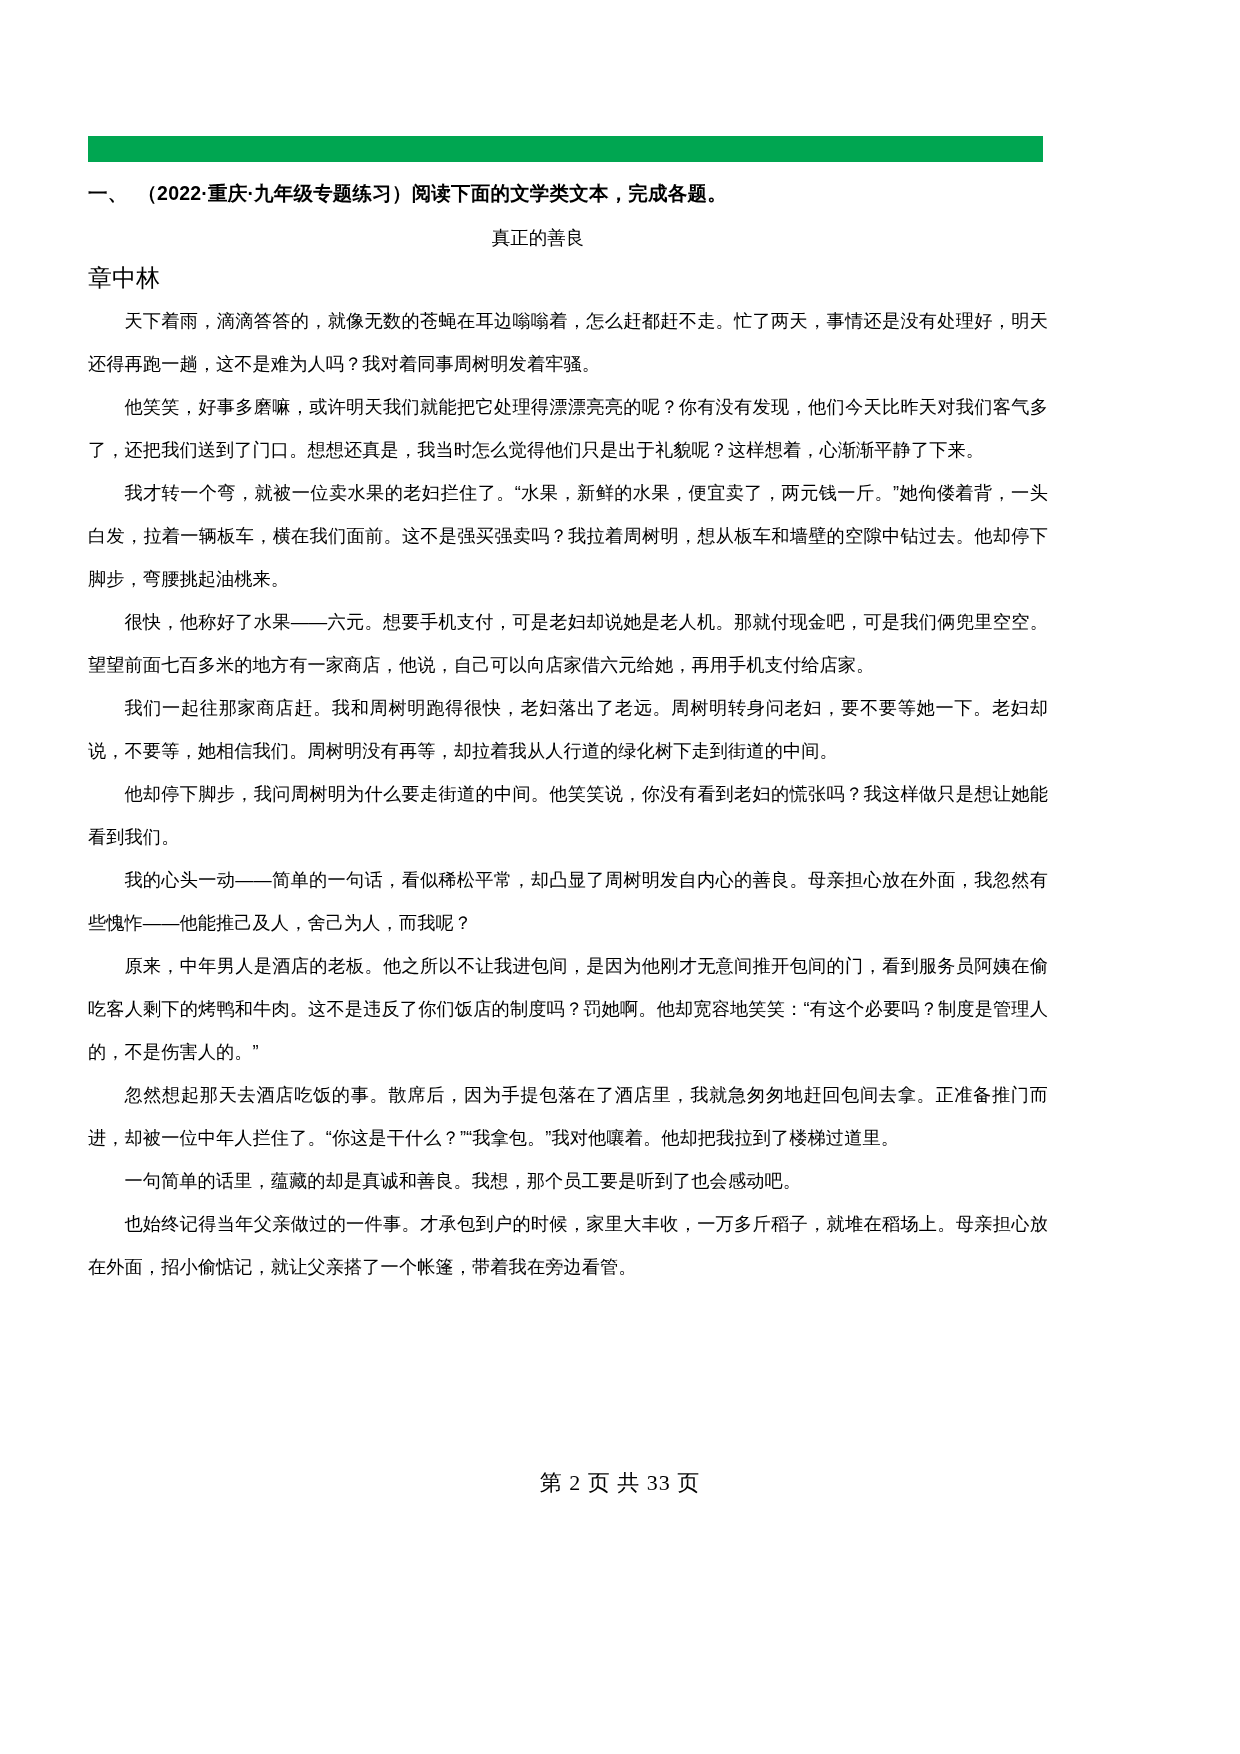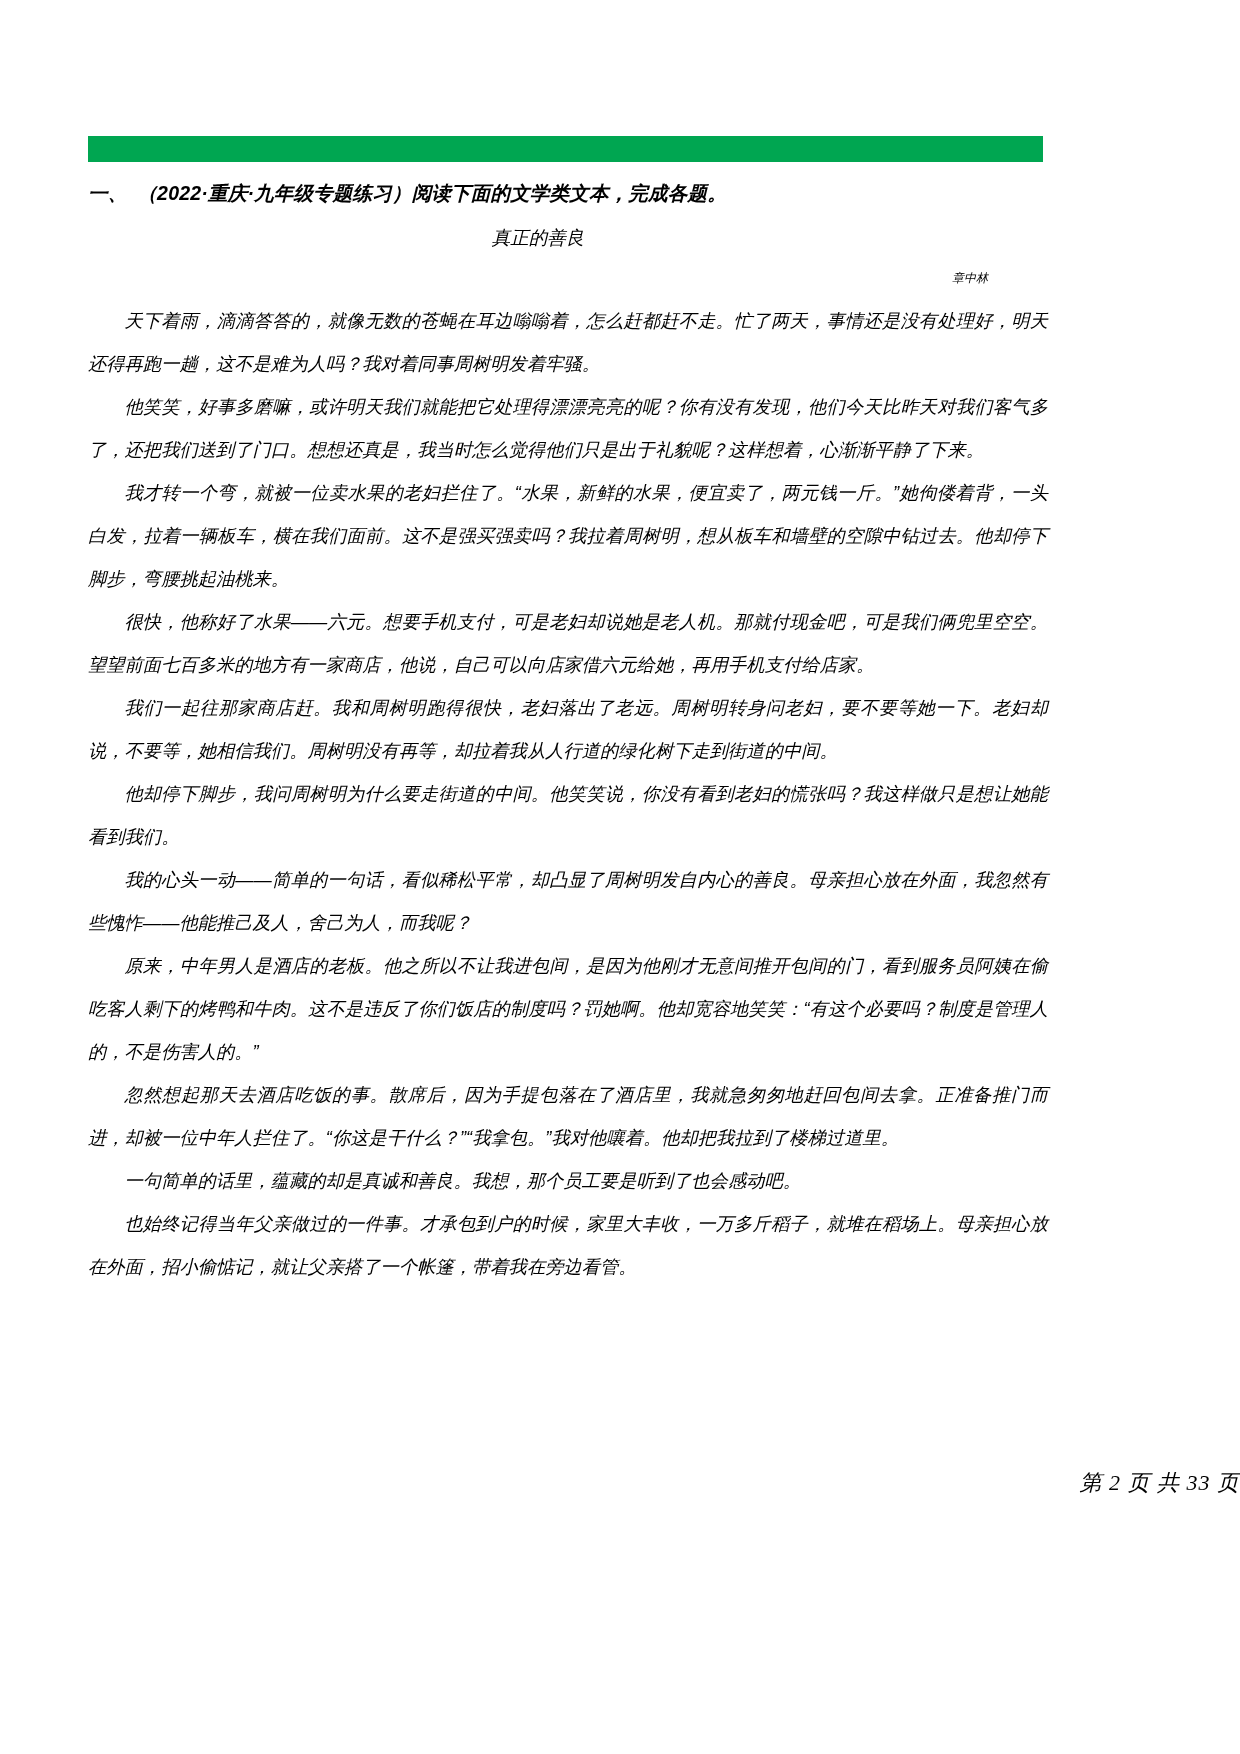--- a/index.html
+++ b/index.html
@@ -14,21 +14,20 @@
     color: #000000;
     position: relative;
     overflow: hidden;
   }
   .page {
     width: 1240px;
     height: 1248px;
     box-sizing: border-box;
     padding: 16px;
     position: relative;
-    font-style: italic;
   }
   .green-bar {
     position: absolute;
     left: 88px;
     top: 136px;
     width: 955px;
     height: 26px;
     background: #00a651;
   }
   .content {
@@ -49,41 +48,41 @@
     margin-right: 10px;
   }
   .doc-title {
     text-align: center;
     font-size: 18.5px;
     line-height: 40px;
     margin: 4px 0 0 0;
     padding-right: 60px;
   }
   .doc-author {
-    text-align: right;
-    font-size: 12px;
+    text-align: left;
+    font-size: 24px;
     line-height: 40px;
     margin: 0 0 2px 0;
     padding-right: 60px;
   }
   p.para {
     font-size: 18.2px;
     line-height: 43px;
     margin: 0;
     text-indent: 2em;
     text-align: justify;
     text-justify: inter-ideograph;
     letter-spacing: 0.1px;
   }
   .footer {
     position: absolute;
     left: 0;
     top: 1468px;
     width: 1240px;
-    text-align: right;
+    text-align: center;
     font-family: "Liberation Serif", "DejaVu Serif", serif;
     font-size: 22px;
     letter-spacing: 1px;
   }
 </style>
 </head>
 <body>
 
 <div class="page">
 

